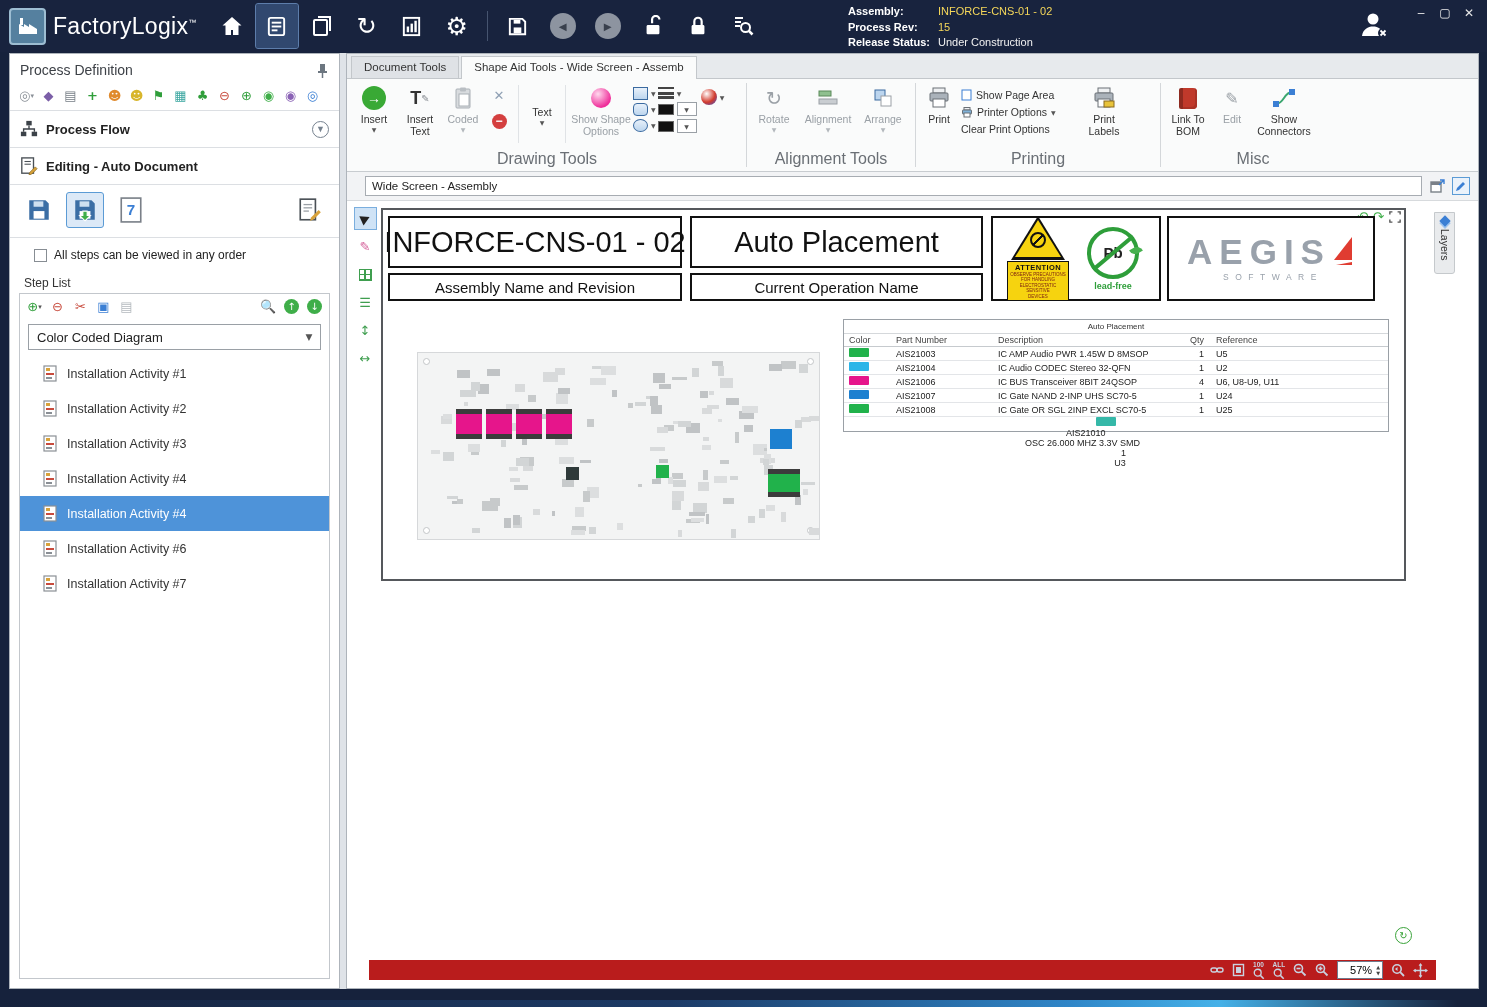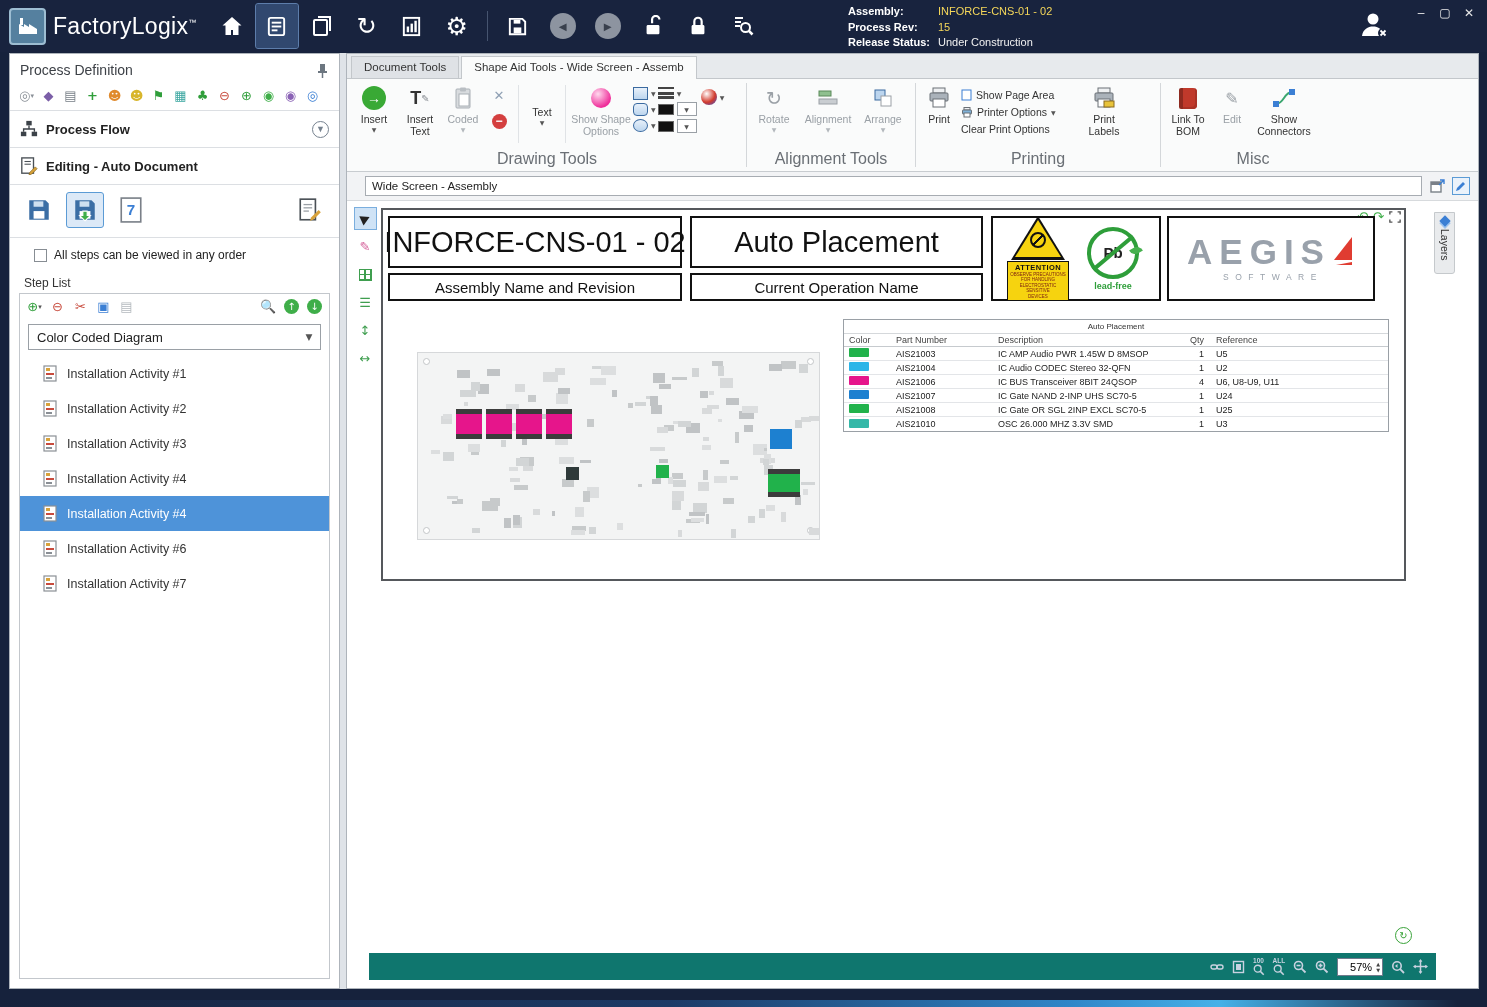--- a/index.html
+++ b/index.html
@@ -141,36 +141,36 @@
   .pcb { position:absolute; left:34px; top:142px; width:403px; height:188px; background:#f3f4f4; border:1px solid #d6d8da; overflow:hidden; }
   .pcb .pad { position:absolute; }
   .pcb .comp { position:absolute; }
   .pcb .comp.pins { border-top:5px solid #3c3c3c; border-bottom:5px solid #3c3c3c; }
   .pcb .hole { position:absolute; width:7px; height:7px; border:1.5px solid #c3c6c8; border-radius:50%; background:#fff; }
 
   
   .ptable { position:absolute; left:460px; top:109px; width:546px; border:1px solid #9aa0a6; background:#fff; font-size:9px; color:#222; }
   .pt-title { text-align:center; font-size:8px; color:#333; padding:2px 0; border-bottom:1px solid #d5d8db; }
   .pt-row { display:flex; align-items:center; height:14px; border-bottom:1px solid #e3e5e8; }
-  .pt-row:last-child { border-bottom:none; }
+  .pt-row:last-child { border-bottom:none;flex-direction:column; }
   .pt-head { color:#444; height:13px; border-bottom:1px solid #c6cace; }
   .c-color { width:50px; padding-left:5px; }
   .c-part { width:104px; padding-left:2px; }
   .c-desc { width:182px; }
   .c-qty { width:28px; text-align:right; padding-right:4px; }
   .c-ref { flex:1; padding-left:8px; }
   .swatch { display:inline-block; width:20px; height:9px; border-radius:1px; }
 
   .layers-tab { position:absolute; right:23px; top:11px; width:21px; height:62px; background:#e9ebed; border:1px solid #c5c9cc; border-radius:0 0 3px 3px; display:flex; flex-direction:column; align-items:center; padding-top:3px; gap:3px; }
   .layers-ic { width:10px; height:10px; background:#3b7fd4; transform:rotate(45deg) scale(.8); box-shadow:2px 2px 0 #9cc3ef; }
   .layers-txt { writing-mode:vertical-rl; font-size:10.5px; color:#333; }
 
   .refresh-fab { position:absolute; right:66px; bottom:44px; width:17px; height:17px; border-radius:50%; border:1.5px solid #39a339; background:#fff; color:#39a339; font-size:10px; display:flex; align-items:center; justify-content:center; font-family:"DejaVu Sans",sans-serif; }
 
-  .statusbar { position:absolute; left:22px; right:42px; bottom:8px; height:27px; background:#0f766e; display:flex; align-items:center; justify-content:flex-end; gap:8px; padding-right:8px; }
+  .statusbar { position:absolute; left:22px; right:42px; bottom:8px; height:20px; background:#b91c1c; display:flex; align-items:center; justify-content:flex-end; gap:8px; padding-right:8px; }
   .st-ic { display:flex; flex-direction:column; align-items:center; line-height:7px; color:#c9d2e0; }
   .st-ic .tiny { font-size:6.5px; font-weight:bold; }
   .zoom-input-wrap { display:flex; align-items:center; background:#fff; height:18px; border:1px solid #707a8c; }
   .zoom-input { width:36px; height:16px; border:none; font-size:11px; text-align:right; padding-right:2px; font-family:"Liberation Sans",sans-serif; }
   .spin { display:flex; flex-direction:column; font-size:5px; color:#444; padding:0 2px; line-height:6px; font-family:"DejaVu Sans",sans-serif; }
 
   .bottom-strip { position:absolute; bottom:0; left:0; width:100%; height:7px; background:linear-gradient(90deg,#16223c 0%, #1c3a66 45%, #2f86c8 72%, #45b1e8 82%, #16223c 98%); }
 </style>
 </head>
 <body>

